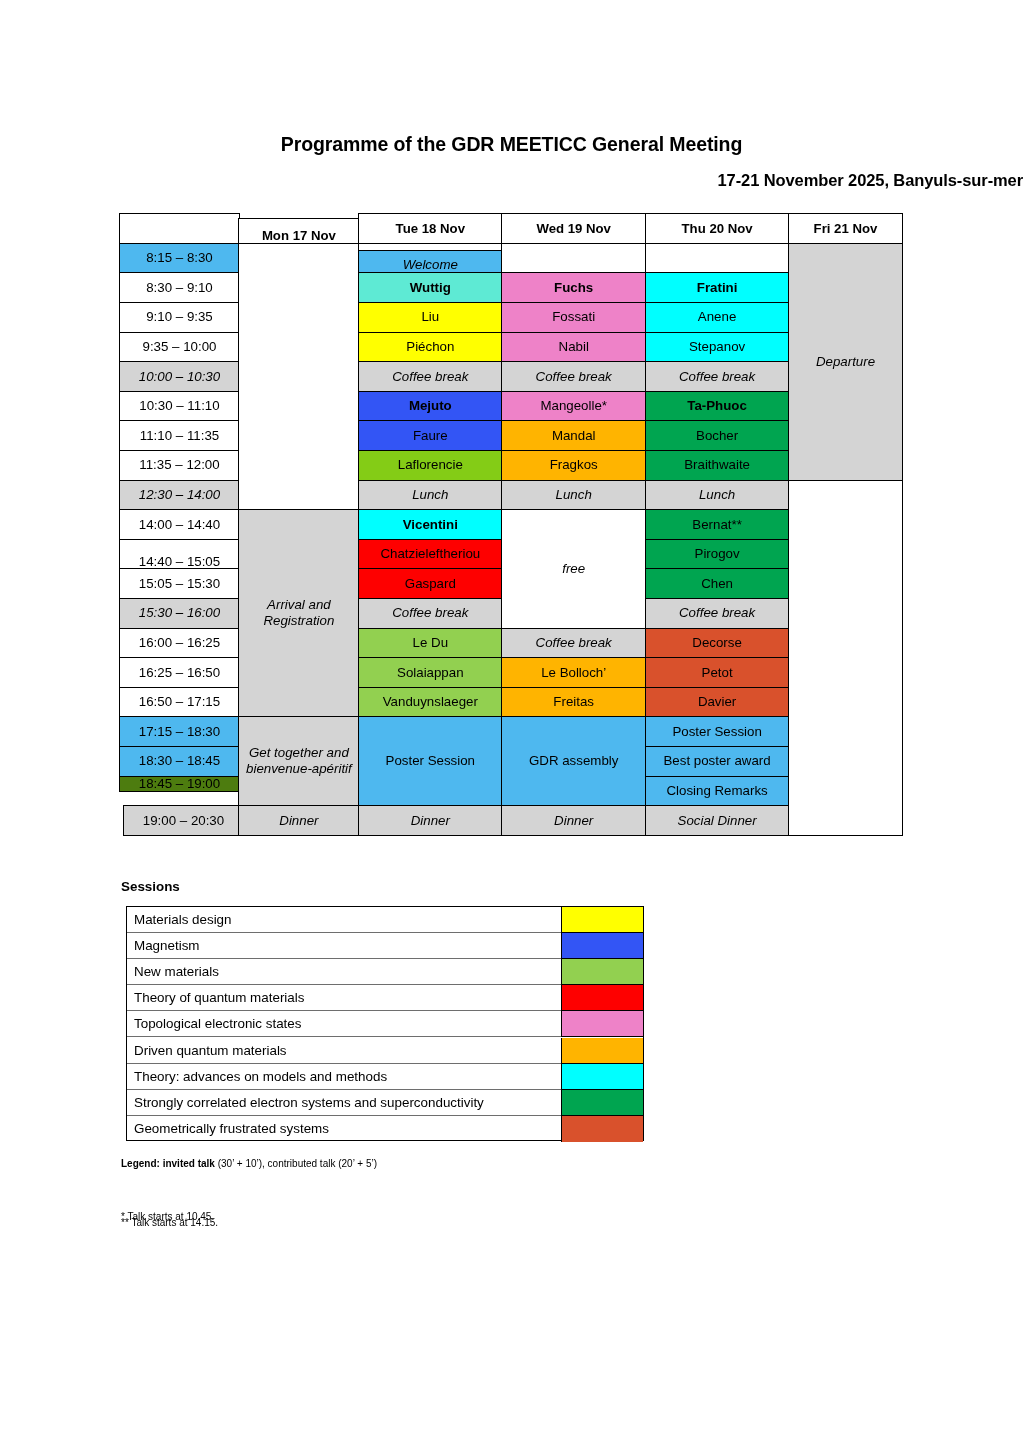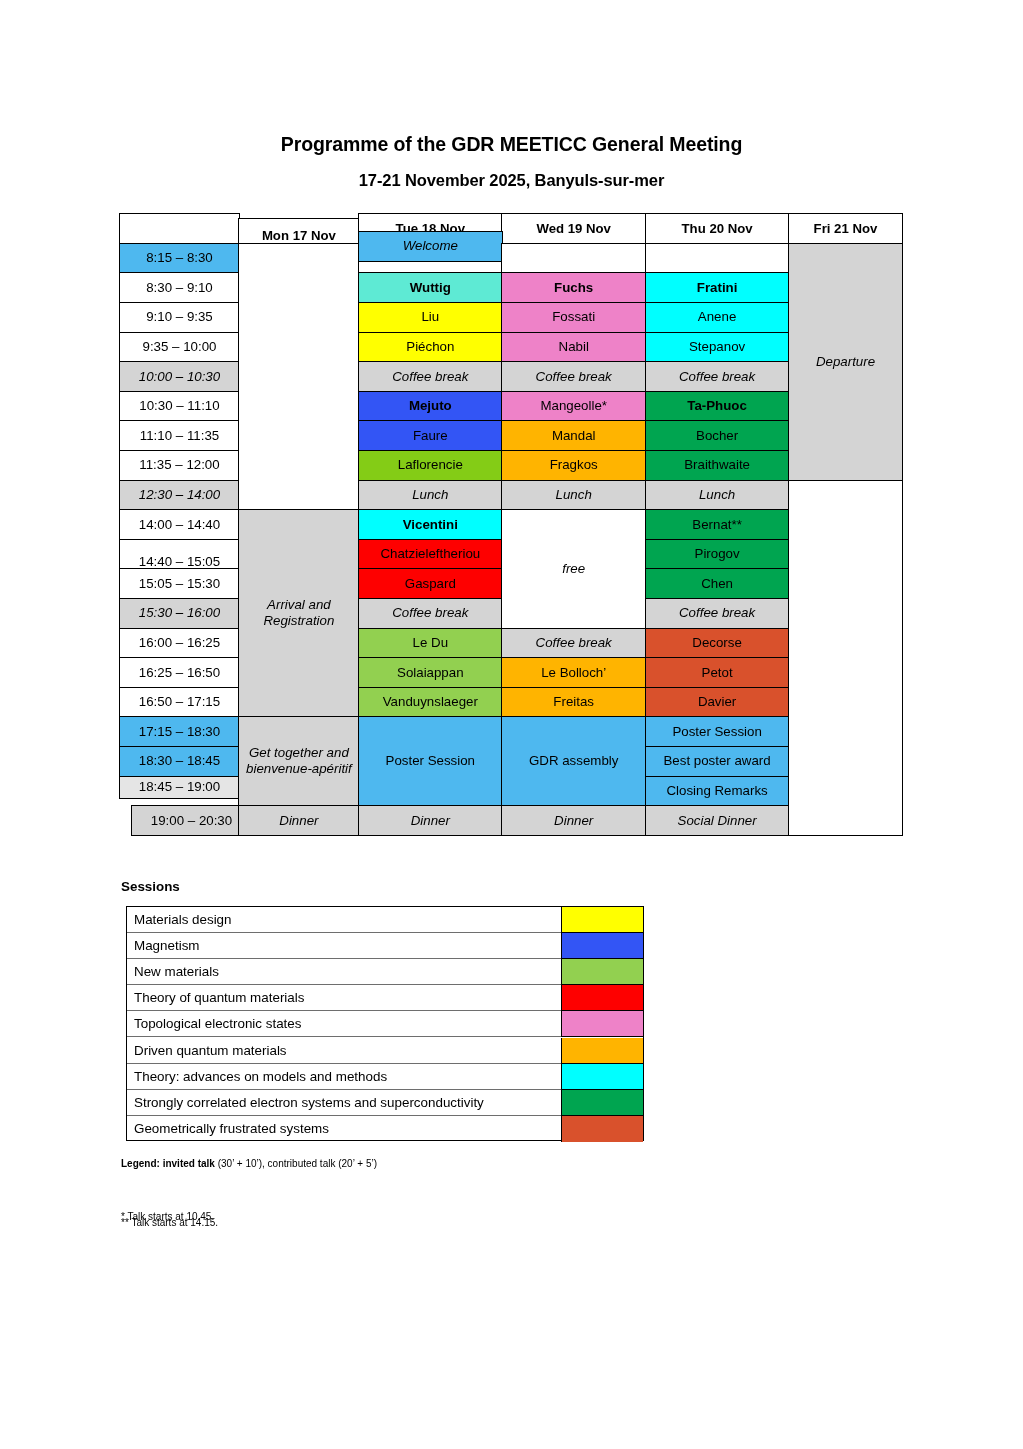--- a/index.html
+++ b/index.html
@@ -30,21 +30,21 @@
     width: 1023px;
     text-align: center;
     font-size: 19.5px;
     font-weight: bold;
     letter-spacing: -0.1px;
   }
   .title-sub {
     position: absolute;
     left: 0; top: 171px;
     width: 1023px;
-    text-align: center;
+    text-align: right;
     font-size: 16.5px;
     font-weight: bold;
     letter-spacing: -0.1px;
   }
 
   
   #schedule {
     position: absolute;
     left: 119px;
     top: 213px;
@@ -156,29 +156,29 @@
     <div class="cell ital" style="left:0;top:266.6px;width:121px;height:30.6px;background:#d4d4d4">12:30 – 14:00</div>
     <div class="cell" style="left:0;top:296.2px;width:121px;height:30.6px;background:#fff">14:00 – 14:40</div>
     <div class="cell" style="left:0;top:325.8px;width:121px;height:46px;background:#fff">14:40 – 15:05</div>
     <div class="cell" style="left:0;top:355.4px;width:121px;height:30.6px;background:#fff">15:05 – 15:30</div>
     <div class="cell ital" style="left:0;top:385px;width:121px;height:30.6px;background:#d4d4d4">15:30 – 16:00</div>
     <div class="cell" style="left:0;top:414.6px;width:121px;height:30.6px;background:#fff">16:00 – 16:25</div>
     <div class="cell" style="left:0;top:444.2px;width:121px;height:30.6px;background:#fff">16:25 – 16:50</div>
     <div class="cell" style="left:0;top:473.8px;width:121px;height:30.6px;background:#fff">16:50 – 17:15</div>
     <div class="cell" style="left:0;top:503.4px;width:121px;height:30.6px;background:#4eb8ef">17:15 – 18:30</div>
     <div class="cell" style="left:0;top:533px;width:121px;height:30.6px;background:#4eb8ef">18:30 – 18:45</div>
-    <div class="cell" style="left:0;top:562.6px;width:121px;height:23px;background:#e5e5e5">18:45 – 19:00</div>
-    <div class="cell" style="left:12px;top:592.2px;width:121px;height:30.6px;background:#d4d4d4">19:00 – 20:30</div>
+    <div class="cell" style="left:0;top:562.6px;width:121px;height:16px;background:#4d7c0f">18:45 – 19:00</div>
+    <div class="cell" style="left:4px;top:592.2px;width:121px;height:30.6px;background:#d4d4d4">19:00 – 20:30</div>
 
     <div class="cell" style="left:119.4px;top:29.8px;width:121px;height:267.4px;background:#fff"></div>
     <div class="cell ital" style="left:119.4px;top:296.2px;width:121px;height:207.8px;background:#d4d4d4">Arrival and Registration</div>
     <div class="cell ital" style="left:119.4px;top:503.4px;width:121px;height:89.4px;background:#d4d4d4">Get together and bienvenue-apéritif</div>
     <div class="cell ital" style="left:119.4px;top:592.2px;width:121px;height:30.6px;background:#d4d4d4">Dinner</div>
 
-    <div class="cell ital" style="left:238.8px;top:18px;width:145px;height:30.6px;background:#4eb8ef">Welcome</div>
+    <div class="cell ital" style="left:238.8px;top:37px;width:145px;height:30.6px;background:#4eb8ef">Welcome</div>
     <div class="cell bold" style="left:238.8px;top:59.4px;width:145px;height:30.6px;background:#5eead4">Wuttig</div>
     <div class="cell" style="left:238.8px;top:89px;width:145px;height:30.6px;background:#ffff00">Liu</div>
     <div class="cell" style="left:238.8px;top:118.6px;width:145px;height:30.6px;background:#ffff00">Piéchon</div>
     <div class="cell ital thin" style="left:238.8px;top:148.2px;width:145px;height:30.6px;background:#d4d4d4">Coffee break</div>
     <div class="cell bold" style="left:238.8px;top:177.8px;width:145px;height:30.6px;background:#3355f5">Mejuto</div>
     <div class="cell" style="left:238.8px;top:207.4px;width:145px;height:30.6px;background:#3355f5">Faure</div>
     <div class="cell" style="left:238.8px;top:237px;width:145px;height:30.6px;background:#84cc16">Laflorencie</div>
     <div class="cell ital thin" style="left:238.8px;top:266.6px;width:145px;height:30.6px;background:#d4d4d4">Lunch</div>
     <div class="cell bold" style="left:238.8px;top:296.2px;width:145px;height:30.6px;background:#00ffff">Vicentini</div>
     <div class="cell" style="left:238.8px;top:325.8px;width:145px;height:30.6px;background:#fe0000">Chatzieleftheriou</div>

